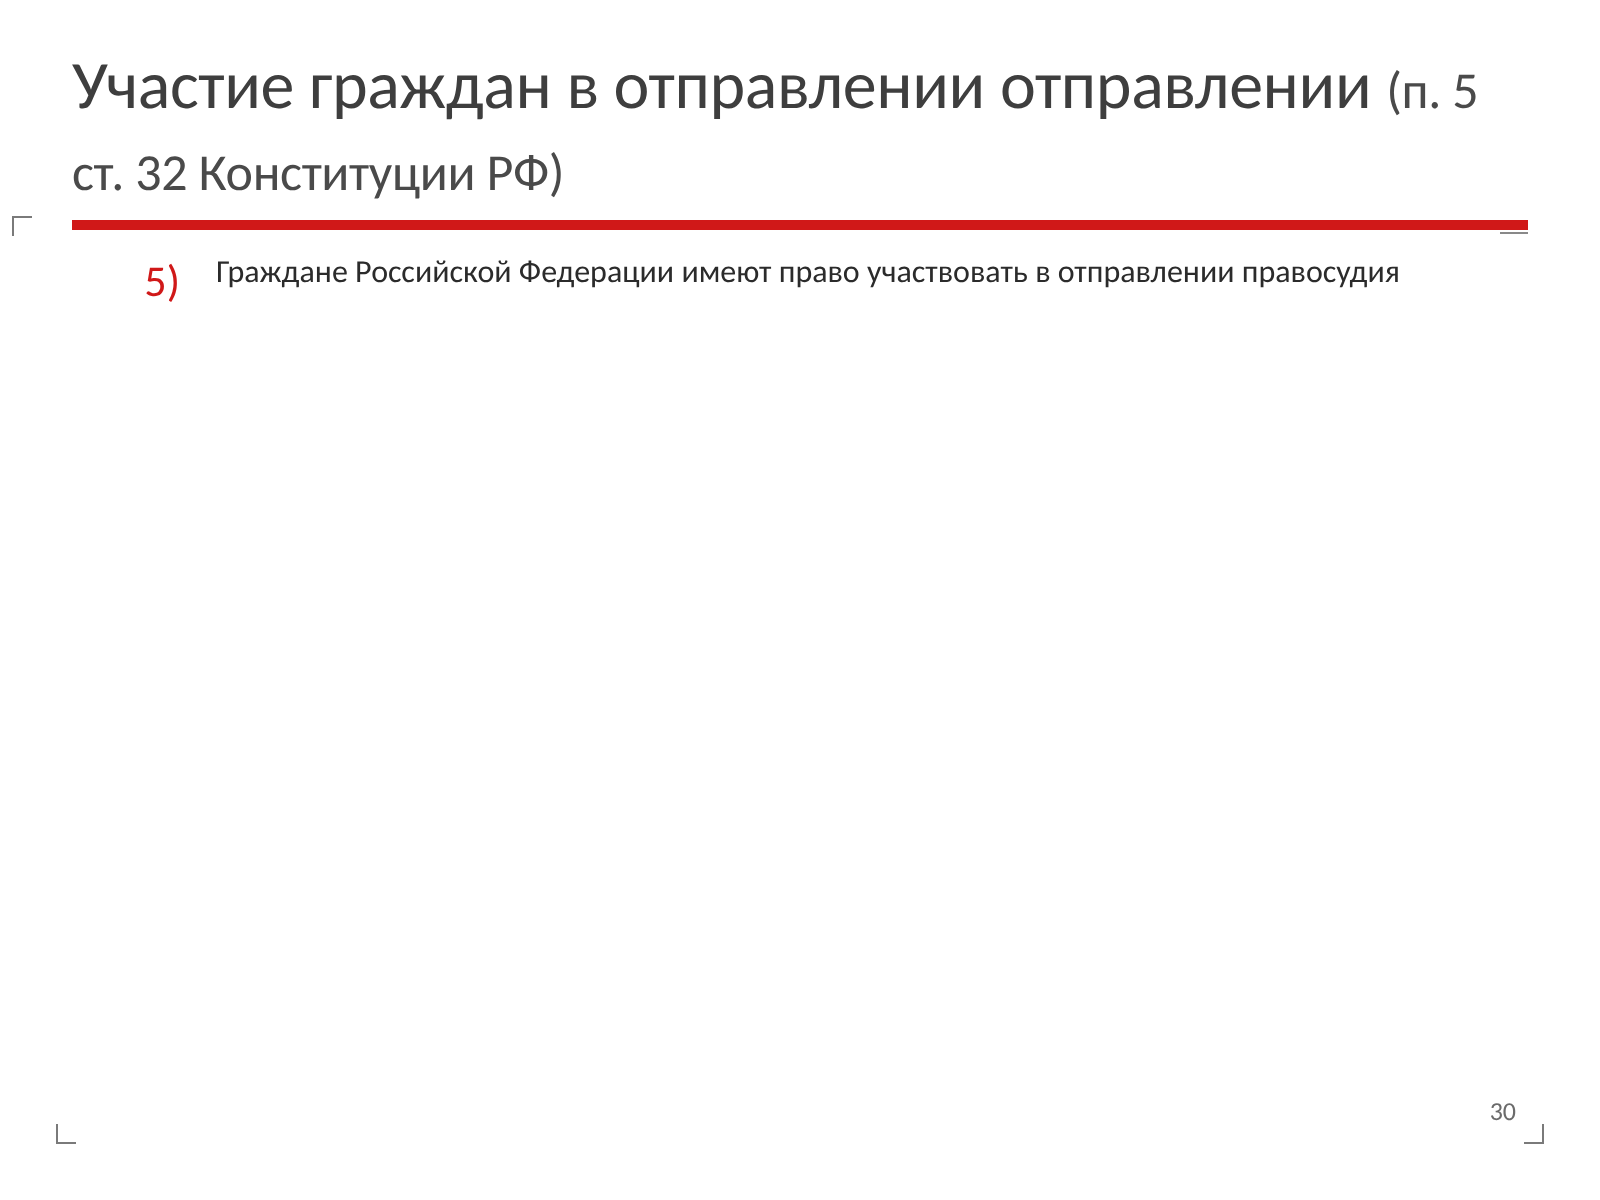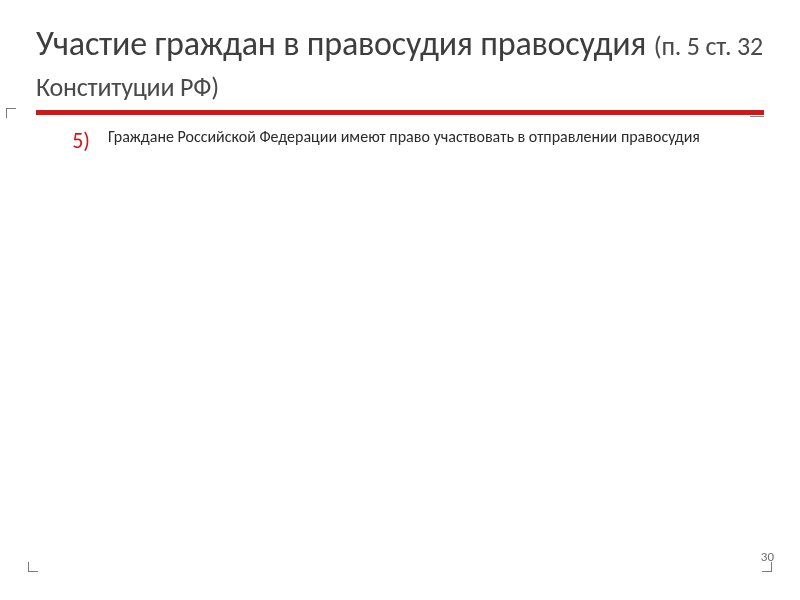--- a/index.html
+++ b/index.html
@@ -89,33 +89,33 @@
     border-bottom: 1px solid #7a7a7a;
   }
   .crop-br {
     right: 28px;
     bottom: 28px;
     border-right: 1px solid #7a7a7a;
     border-bottom: 1px solid #7a7a7a;
   }
   .pagenum {
     position: absolute;
-    right: 26px;
+    right: 42px;
     bottom: 36px;
     font-size: 13px;
     color: #6b6b6b;
   }
 </style>
 </head>
 <body>
 
 <div class="slide">
 
   <h1 class="title">
-    <span>Участие граждан в правосудия правосудия </span><span class="sub">(п. 5 ст. 32 Конституции РФ)</span>
+    <span>Участие граждан в отправлении отправлении </span><span class="sub">(п. 5 ст. 32 Конституции РФ)</span>
   </h1>
 
   <div class="hr-wrap">
     <div class="hr-main"></div>
     <div class="hr-under"></div>
   </div>
 
   <div class="crop-tl"></div>
 
   <div class="content">

